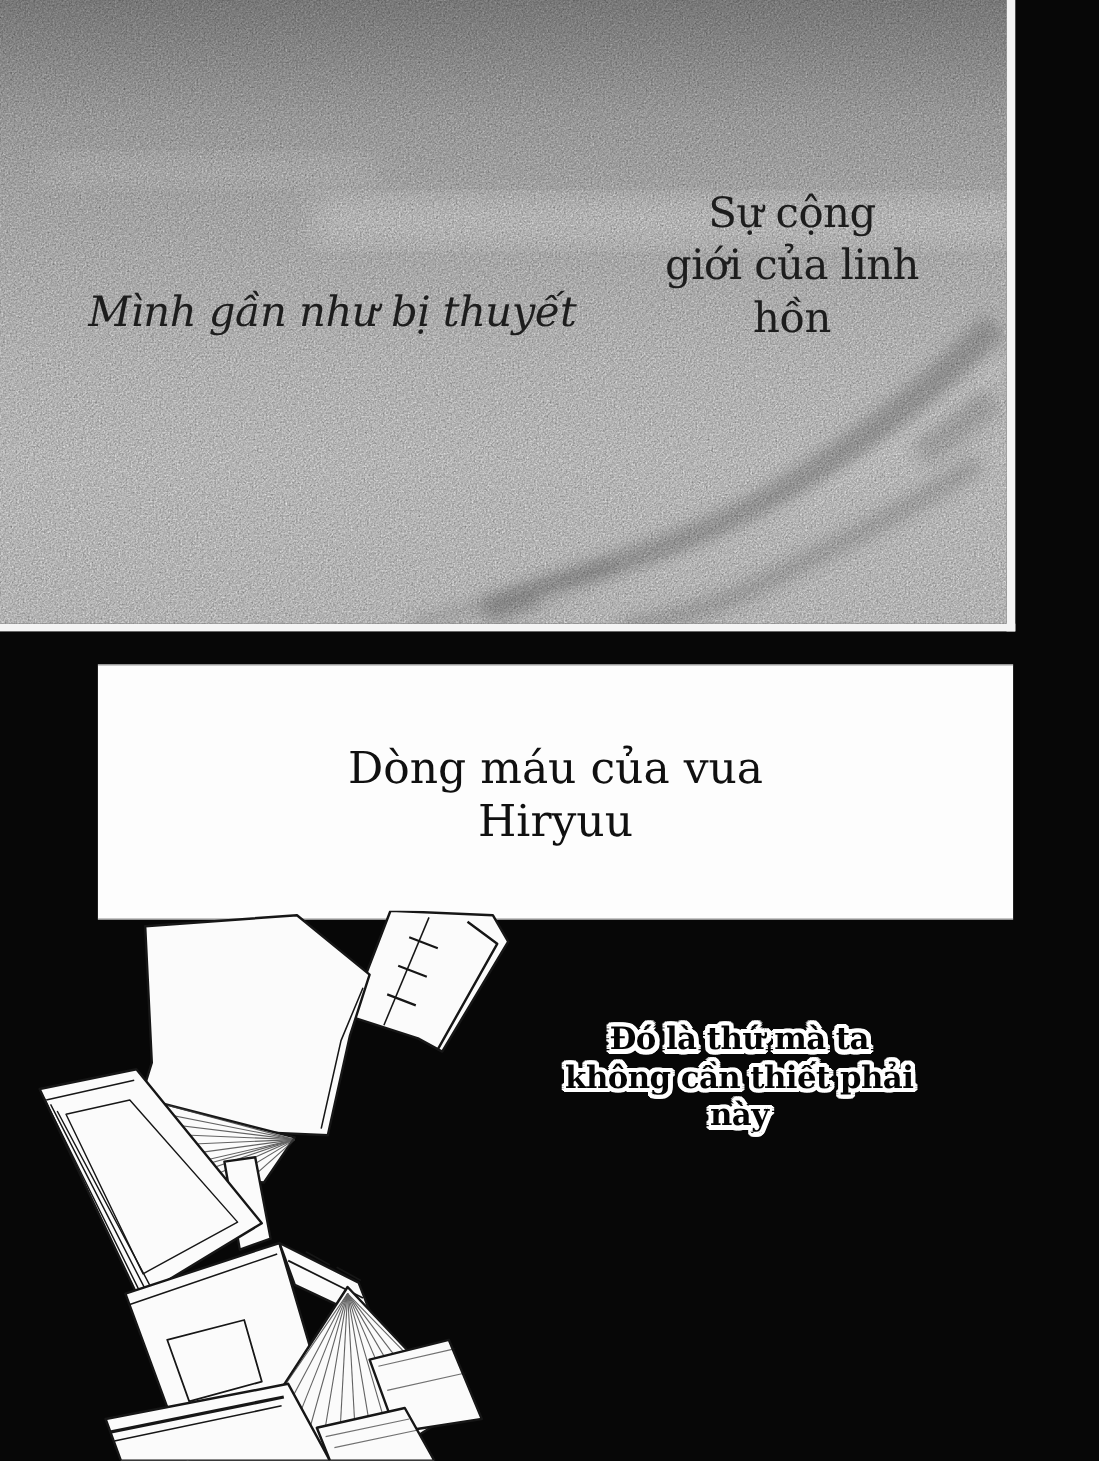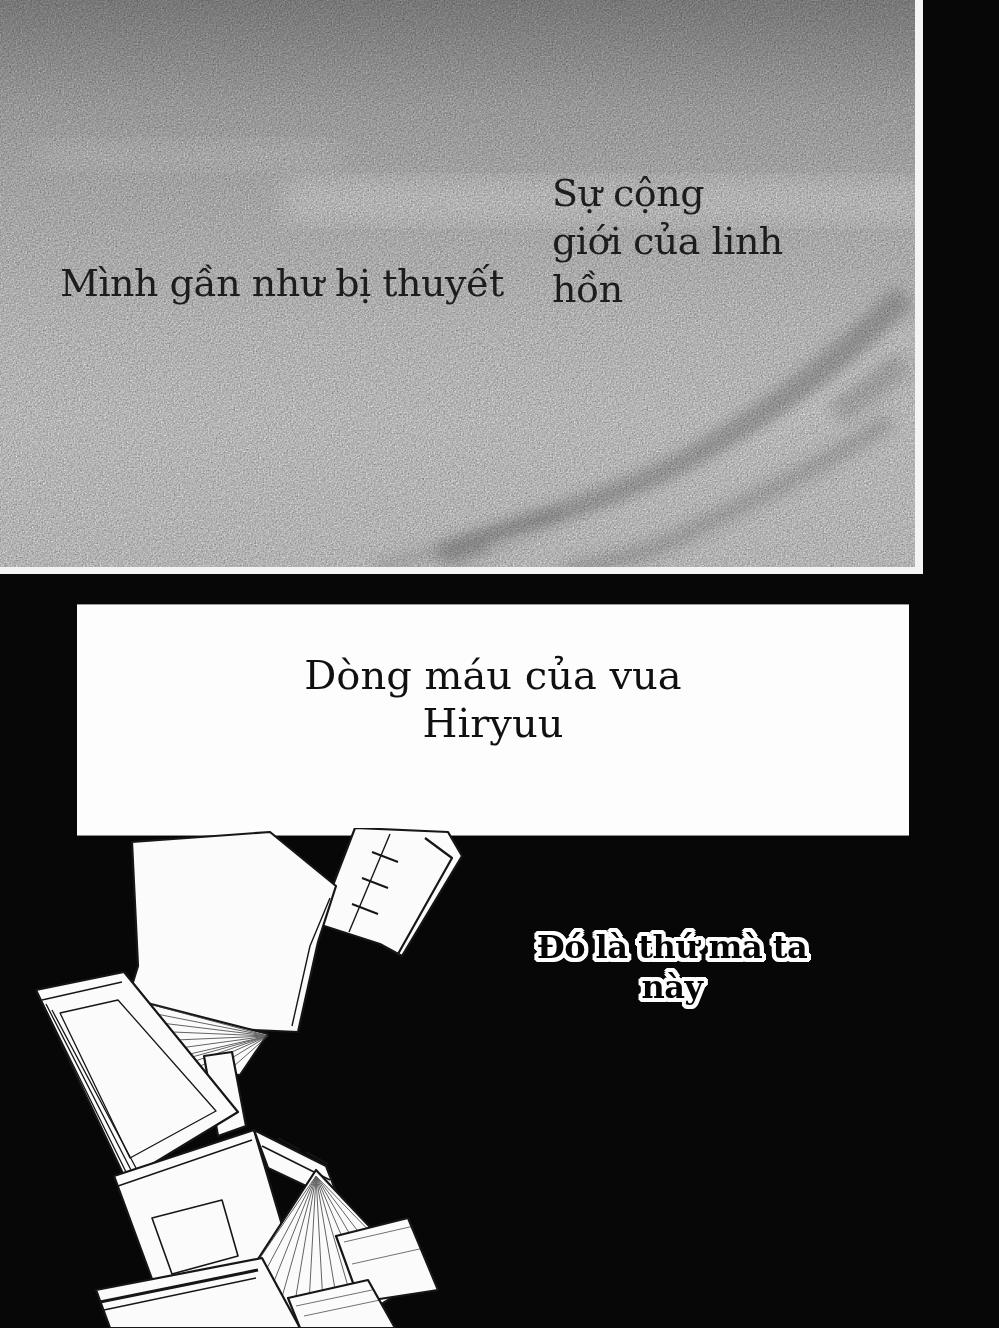--- a/index.html
+++ b/index.html
@@ -11,38 +11,38 @@
   
   .panel-top{
     position:absolute;left:0;top:0;width:915px;height:567px;
     border-right:8px solid #f4f4f4;border-bottom:7px solid #f4f4f4;
     background:linear-gradient(180deg,
       #9f9f9f 0%, #b3b3b3 9%, #c9c9c9 19%, #d5d5d5 30%,
       #e0e0e0 44%, #eaeaea 58%, #f0f0f0 74%, #ededed 100%);
   }
   .grain-svg{position:absolute;left:0;top:0;width:100%;height:100%;display:block;}
   .speech{
-    position:absolute;color:#1d1d1d;
+    position:absolute;color:#1d1d1d;text-align:center;
     font-size:38px;line-height:1.26;letter-spacing:-0.5px;
   }
   .speech .ln{display:block;}
   .speech-soul{left:552px;top:170px;width:336px;}
-  .speech-convinced{left:60px;top:260px;width:484px;}
+  .speech-convinced{left:60px;top:260px;width:484px;font-style:italic;}
   
   .caption-box{
-    position:absolute;left:77px;top:604px;width:832px;height:232px;
-    background:#fdfdfd;box-sizing:border-box;padding-top:46px;
+    position:absolute;left:89px;top:604px;width:832px;height:232px;
+    background:#fdfdfd;box-sizing:border-box;padding-top:70px;
     text-align:center;color:#101010;font-size:40px;line-height:1.2;
     border-top:1px solid #9a9a9a;border-bottom:1px solid #8d8d8d;
   }
   .caption-box .ln{display:block;}
   
   .speech-dark{
     position:absolute;left:466px;top:928px;width:412px;
-    text-align:center;font-size:32px;line-height:1.24;font-weight:700;
+    text-align:center;font-size:28px;line-height:1.24;font-weight:700;
     color:#050505;letter-spacing:-0.5px;
     text-shadow:
       -4px 0 0 #fff, 4px 0 0 #fff, 0 -4px 0 #fff, 0 4px 0 #fff,
       -3px -3px 0 #fff, 3px -3px 0 #fff, -3px 3px 0 #fff, 3px 3px 0 #fff,
       -4px -2px 0 #fff, 4px 2px 0 #fff, -2px 4px 0 #fff, 2px -4px 0 #fff,
       -4px 2px 0 #fff, 4px -2px 0 #fff, 2px 4px 0 #fff, -2px -4px 0 #fff;
   }
   .speech-dark .ln{display:block;}
   
   .books-svg{position:absolute;left:0;top:828px;width:520px;height:500px;display:block;}
@@ -92,20 +92,21 @@
     </div>
   </section>
 
   <section class="caption-box">
     <span class="ln">Dòng máu của vua</span>
     <span class="ln">Hiryuu</span>
   </section>
 
   <div class="speech-dark">
     <span class="ln">Đó là thứ mà ta</span>
+    <span class="ln">không cần thiết phải</span>
     <span class="ln">này</span>
   </div>
 
   <svg class="books-svg" viewBox="0 0 520 500" aria-hidden="true">
     <g fill="#fbfbfb" stroke="#161616" stroke-width="2.2" stroke-linejoin="round">
 
       <g>
         <path d="M355,0 L448,4 L462,28 L402,128 L380,116 L318,96 Z"></path>
         <path d="M425,10 L452,30 L398,126" fill="none"></path>
         <path d="M390,6 L349,104" fill="none" stroke-width="1.4"></path>

